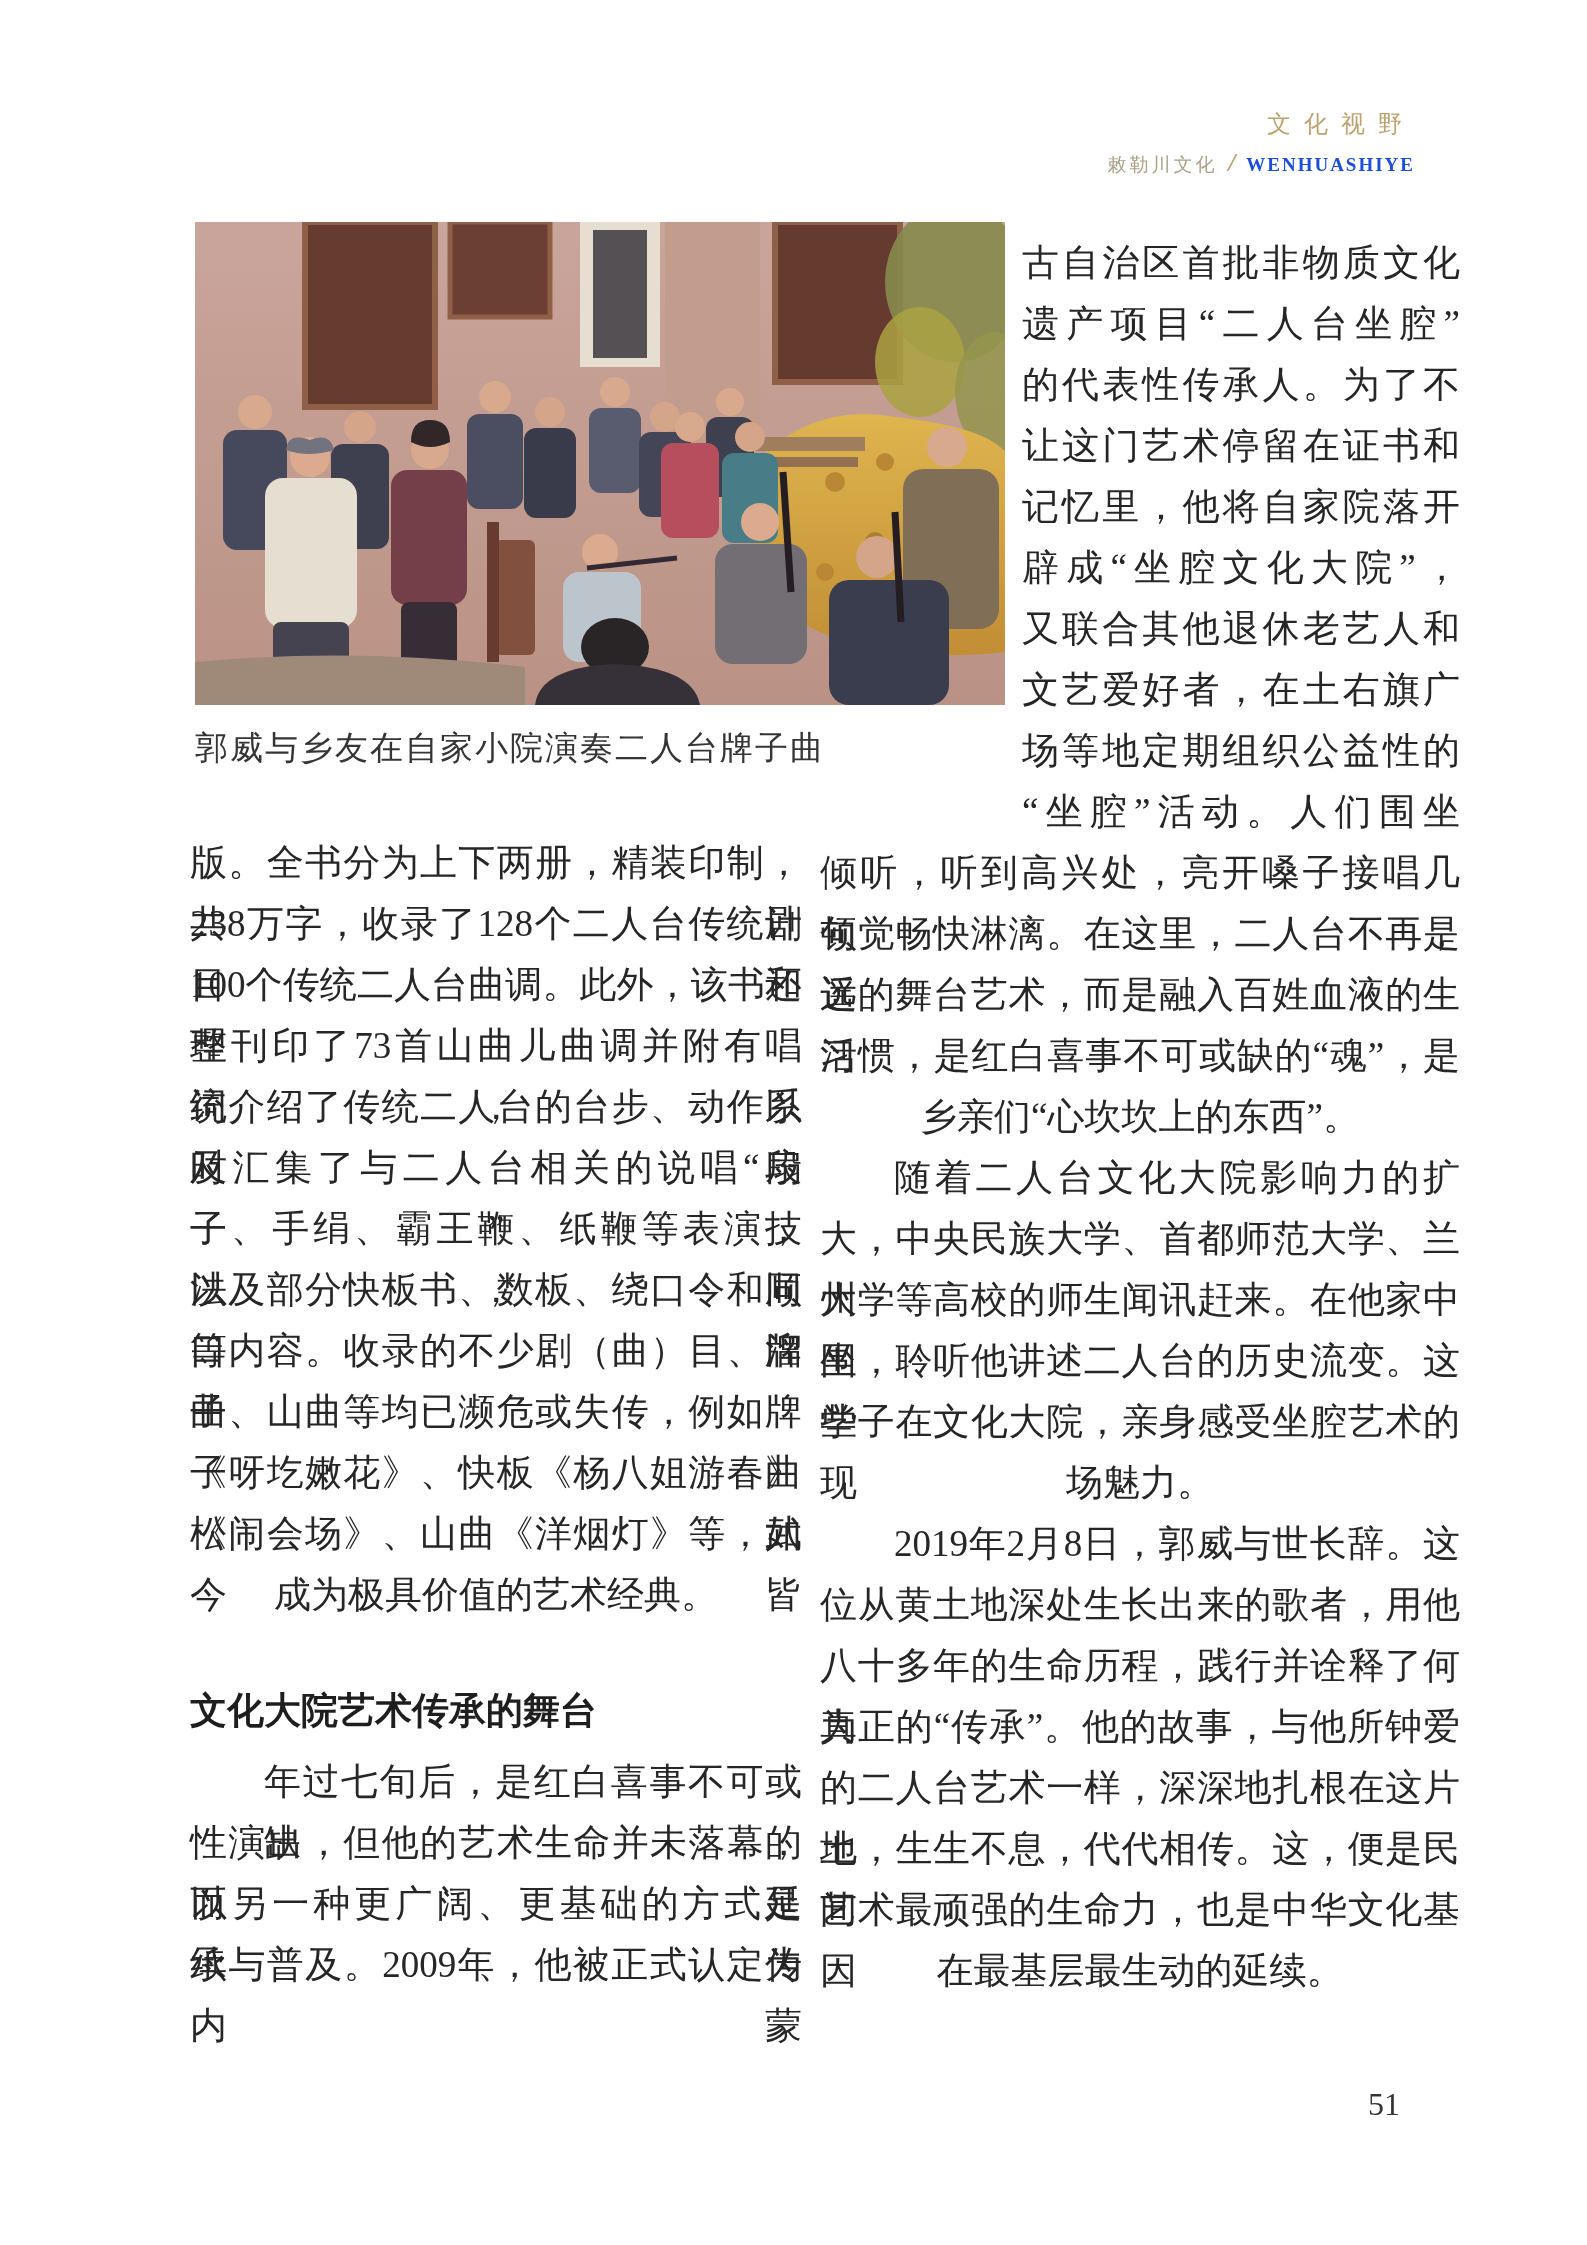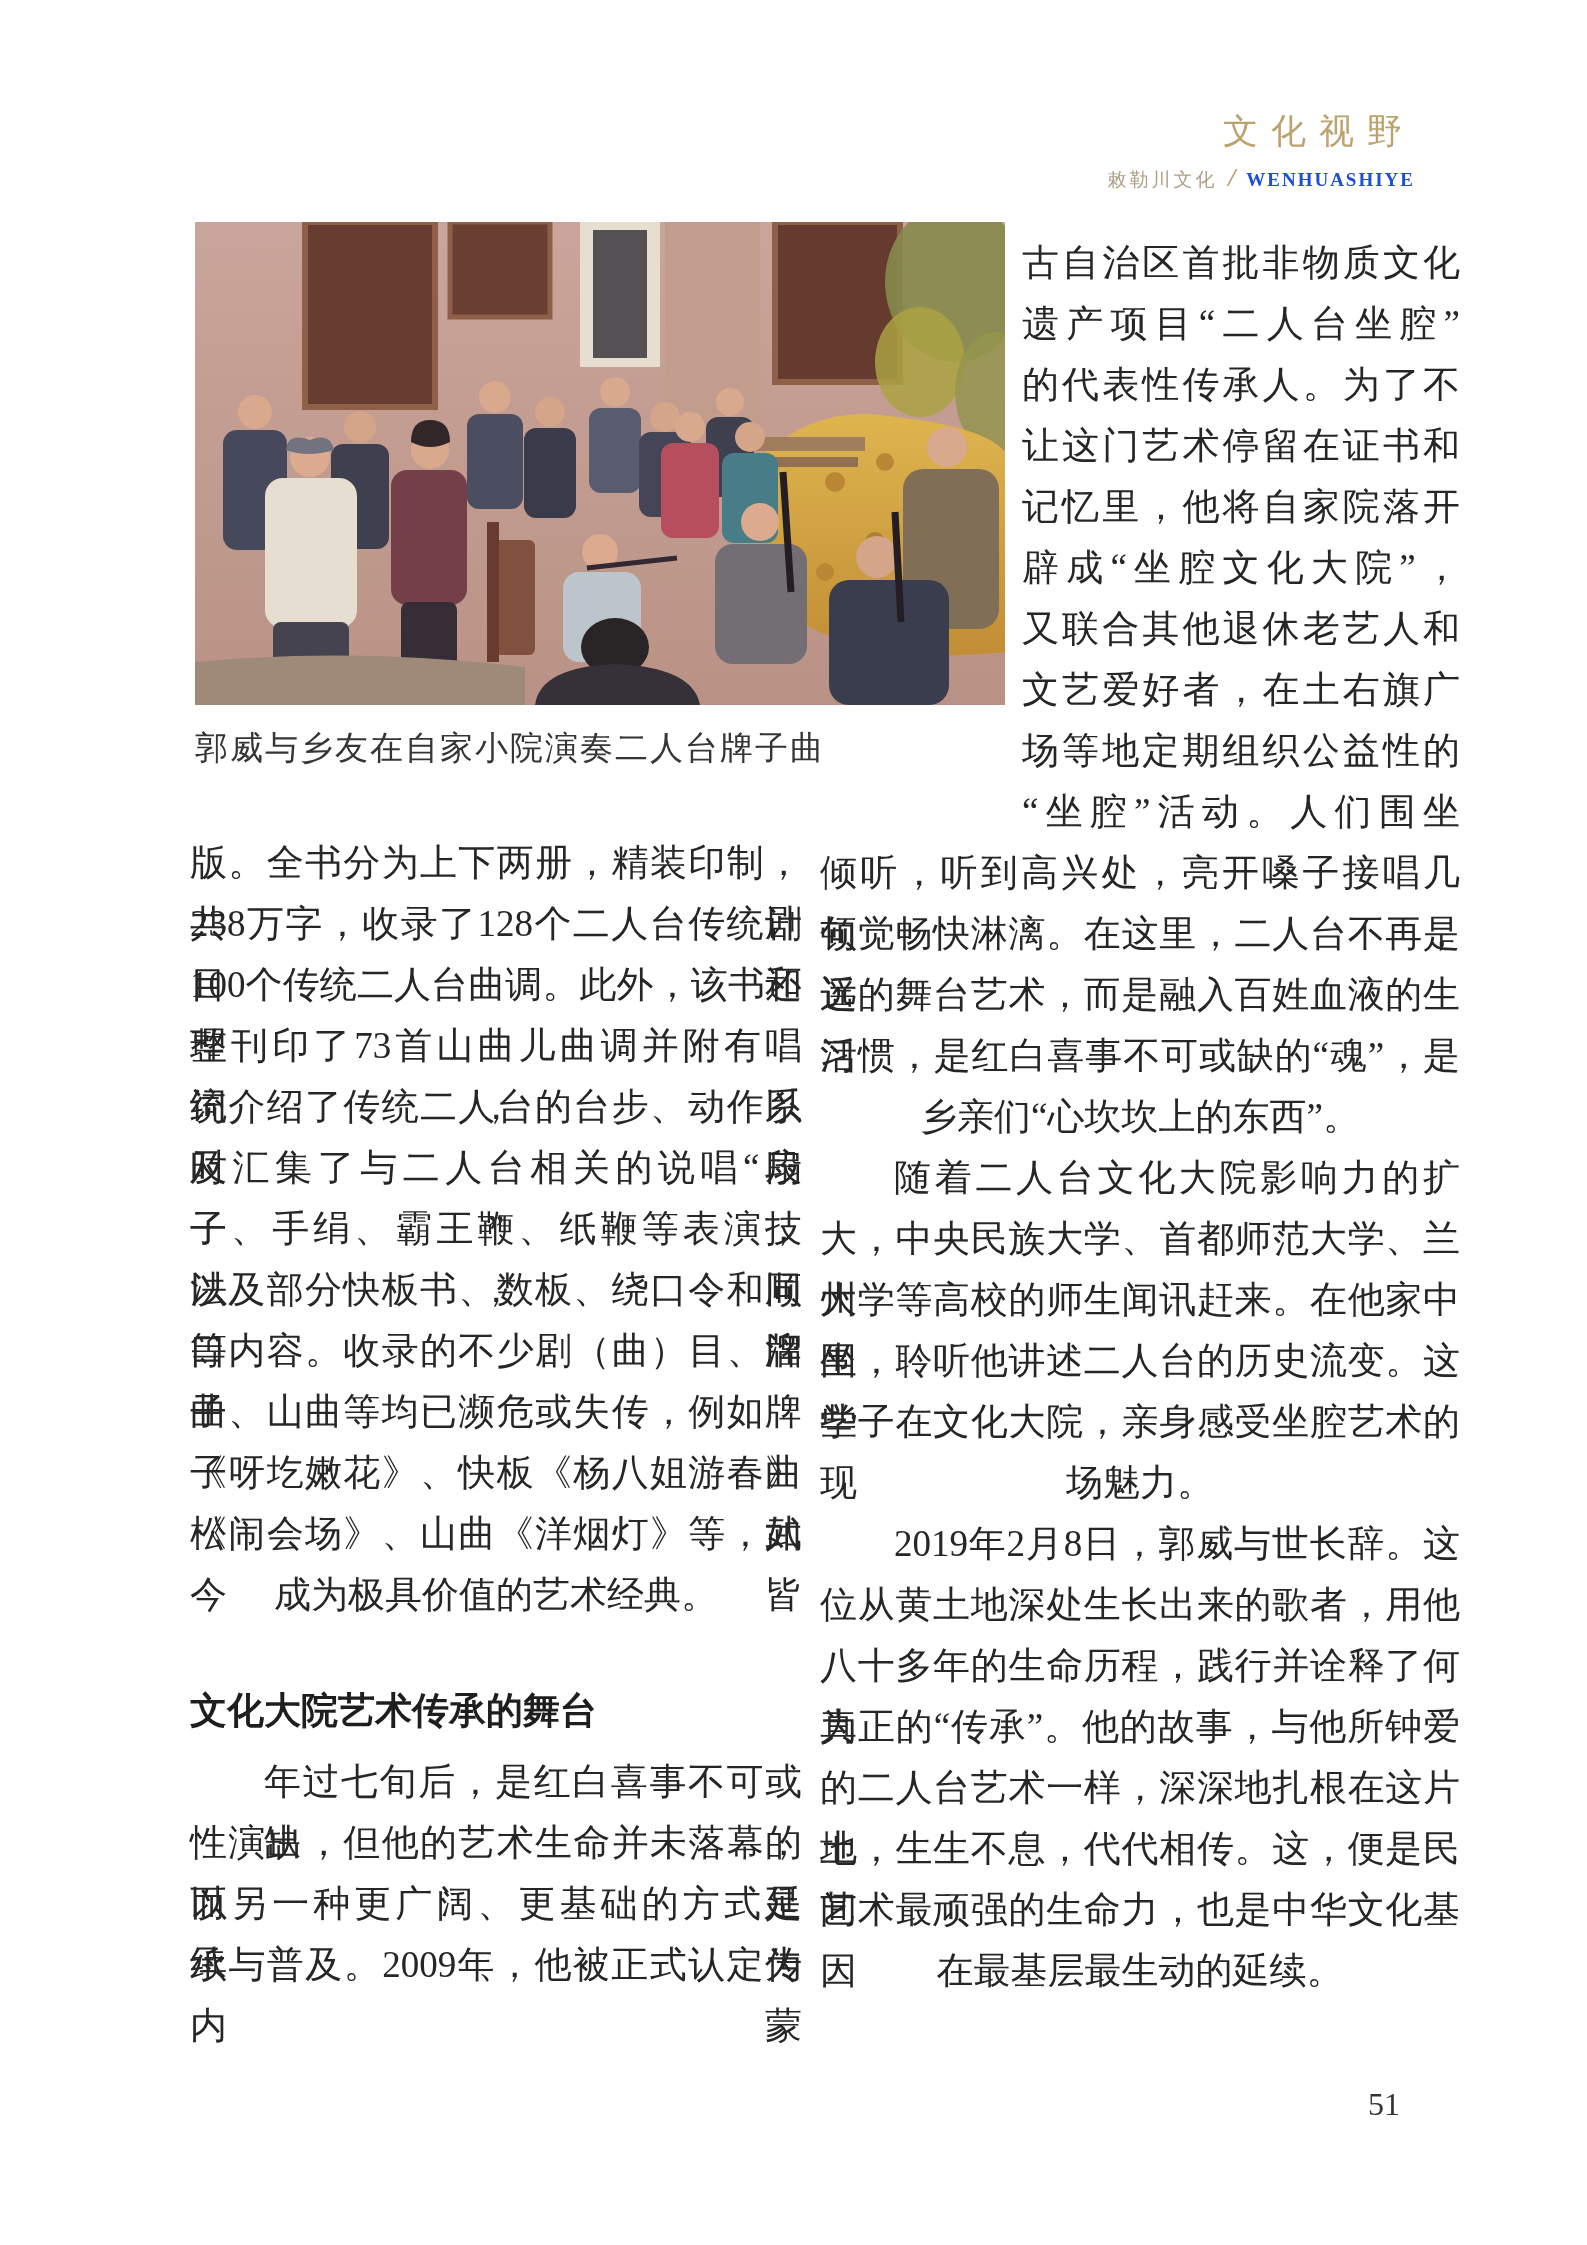--- a/index.html
+++ b/index.html
@@ -1,21 +1,21 @@
 <!DOCTYPE html>
 <html><head>
 <meta charset="utf-8">
 <style>
   html,body{margin:0;padding:0;background:#ffffff;}
   .page{position:relative;width:1587px;height:2245px;background:#ffffff;overflow:hidden;
         font-family:"Liberation Serif",serif;color:#262626;}
 
   
   .hdr{position:absolute;top:108px;right:172px;text-align:right;}
-  .hdr-title{font-size:35px;letter-spacing:13px;color:#bca26e;font-weight:400;}
+  .hdr-title{font-size:24px;letter-spacing:13px;color:#bca26e;font-weight:400;}
   .hdr-sub{margin-top:8px;font-size:19px;color:#b3a07a;white-space:nowrap;}
   .hdr-sub .cn{color:#ada089;letter-spacing:3px;}
   .hdr-sub .sep{color:#b99f6c;font-style:italic;font-weight:bold;font-size:26px;padding:0 6px;}
   .hdr-sub .en{color:#1d4ed8;font-weight:bold;letter-spacing:2px;}
 
   
   .photo{position:absolute;left:195px;top:222px;width:810px;height:483px;overflow:hidden;background:#c7a094;}
   .photo svg{display:block;width:100%;height:100%;}
   .caption{position:absolute;left:195px;top:726px;width:810px;text-align:left;
            font-size:33px;letter-spacing:2px;color:#353535;}

